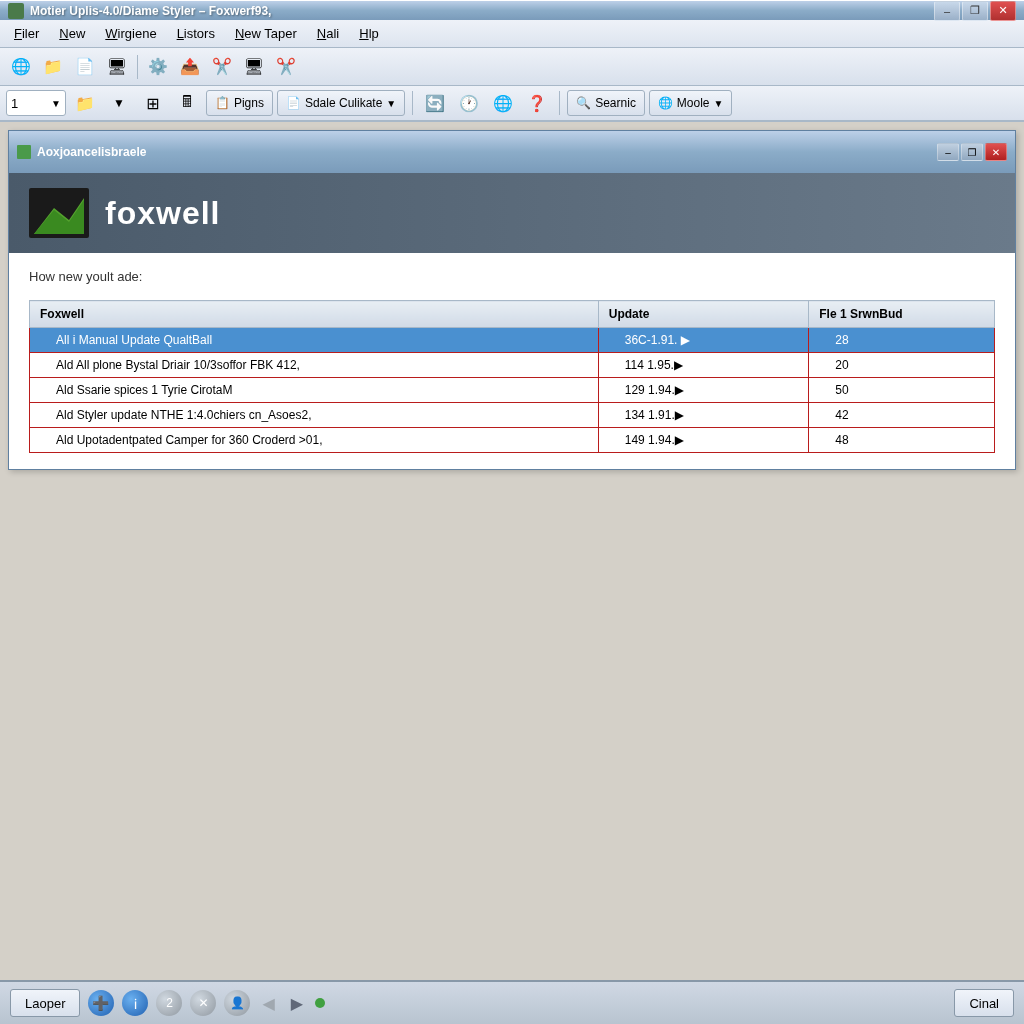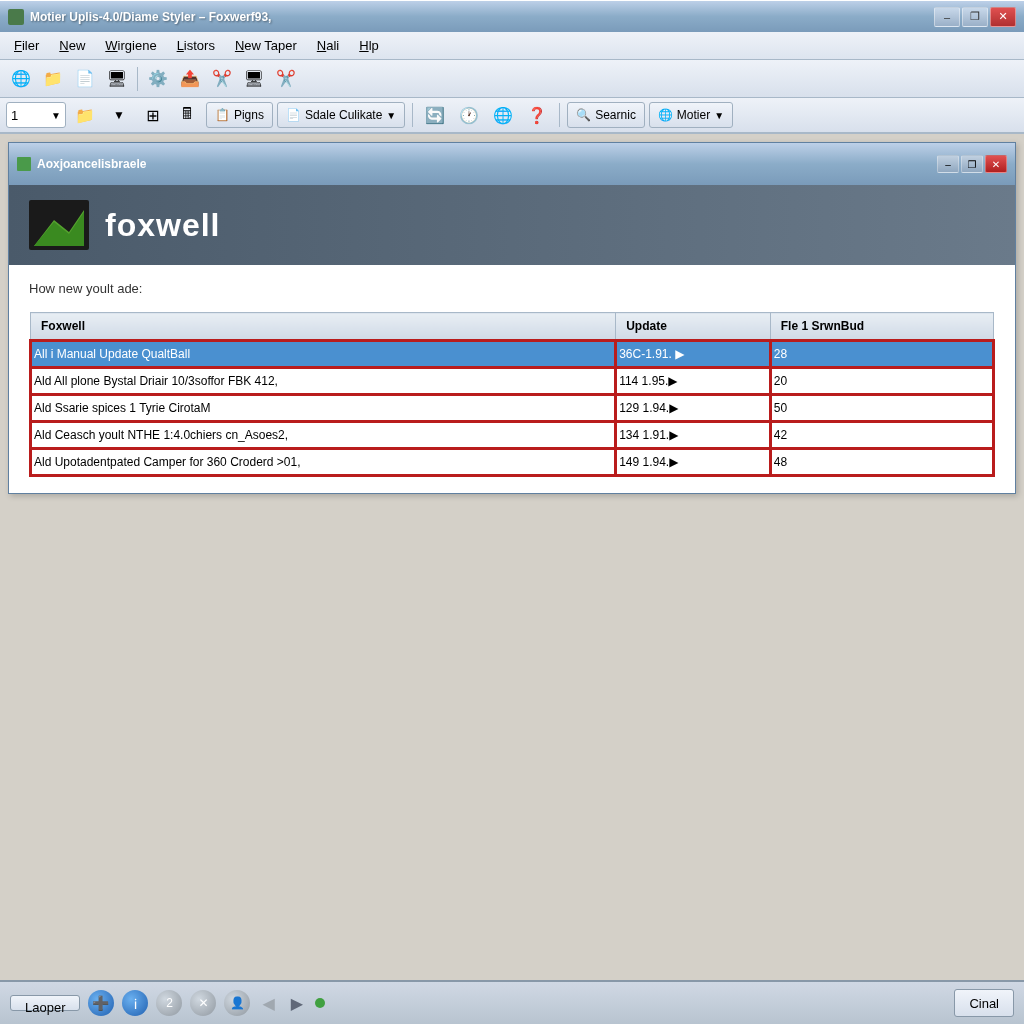--- a/index.html
+++ b/index.html
@@ -8,21 +8,21 @@
       height: 1024px;
       font-family: 'Segoe UI', Tahoma, sans-serif;
       font-size: 13px;
       background: #d4d0c8;
       overflow: hidden;
     }
 
     
     .title-bar {
       background: linear-gradient(to bottom, #bdd0e8 0%, #8bacc8 50%, #7a9bba 100%);
-      height: 32px;
+      height: 20px;
       display: flex;
       align-items: center;
       padding: 0 8px;
       border-top: 1px solid #fff;
     }
     .title-bar-icon {
       width: 16px; height: 16px;
       background: #4a7a4a;
       margin-right: 6px;
       border-radius: 2px;
@@ -216,22 +216,22 @@
     .data-table th {
       background: linear-gradient(to bottom, #e8eef4, #d0dae6);
       border: 1px solid #a8b8c8;
       padding: 6px 10px;
       text-align: left;
       font-size: 12px;
       font-weight: bold;
       color: #000;
     }
     .data-table td {
-      border: 3px solid #b91c1c;
-      padding: 5px 2px;
+      border: 1px solid #b91c1c;
+      padding: 5px 26px;
       font-size: 12px;
       color: #000;
     }
     .data-table tr.selected td {
       background: #4a90d0;
       color: white;
     }
 
     
     .status-bar {
@@ -246,21 +246,21 @@
       padding: 0 10px;
       gap: 8px;
     }
     .status-btn {
       padding: 4px 14px;
       border: 1px solid #8898a8;
       border-radius: 3px;
       background: linear-gradient(to bottom, #f0f4fa, #d8e0ec);
       cursor: pointer;
       font-size: 13px;
-      height: 16px;
+      height: 28px;
     }
     .status-btn-right {
       margin-left: auto;
       padding: 4px 14px;
       border: 1px solid #8898a8;
       border-radius: 3px;
       background: linear-gradient(to bottom, #f0f4fa, #d8e0ec);
       cursor: pointer;
       font-size: 13px;
       height: 28px;
@@ -346,21 +346,21 @@
   <div class="tb-btn">🕐</div>
   <div class="tb-btn">🌐</div>
   <div class="tb-btn">❓</div>
   <div class="tb-separator"></div>
   <div class="tb2-btn">
     <span>🔍</span>
     <span>Searnic</span>
   </div>
   <div class="tb2-btn">
     <span>🌐</span>
-    <span>Motier</span>
+    <span>Moole</span>
     <span style="font-size:10px;">▼</span>
   </div>
 </div>
 
 <div class="inner-window">
   <div class="inner-title-bar">
     <div class="inner-title-icon"></div>
     <span class="inner-title-text">Aoxjoancelisbraele</span>
     <div class="inner-title-btns">
       <div class="inner-btn">–</div>
@@ -402,21 +402,21 @@
               <td>Ald All plone Bystal Driair 10/3soffor FBK 412,</td>
               <td>114 1.95.▶</td>
               <td>20</td>
             </tr>
             <tr>
               <td>Ald Ssarie spices 1 Tyrie CirotaM</td>
               <td>129 1.94.▶</td>
               <td>50</td>
             </tr>
             <tr>
-              <td>Ald Ceasch yoult NTHE 1:4.0chiers cn_Asoes2,</td>
+              <td>Ald Styler update NTHE 1:4.0chiers cn_Asoes2,</td>
               <td>134 1.91.▶</td>
               <td>42</td>
             </tr>
             <tr>
               <td>Ald Upotadentpated Camper for 360 Croderd &gt;01,</td>
               <td>149 1.94.▶</td>
               <td>48</td>
             </tr>
           </tbody>
       </table>

